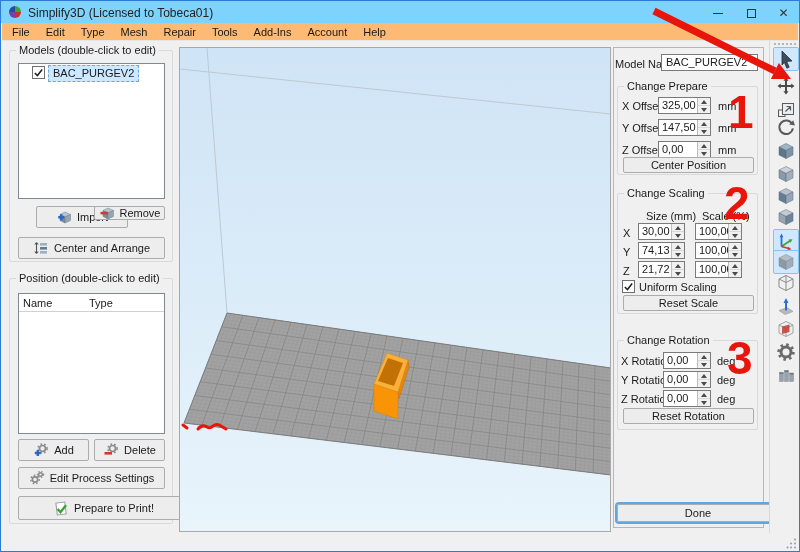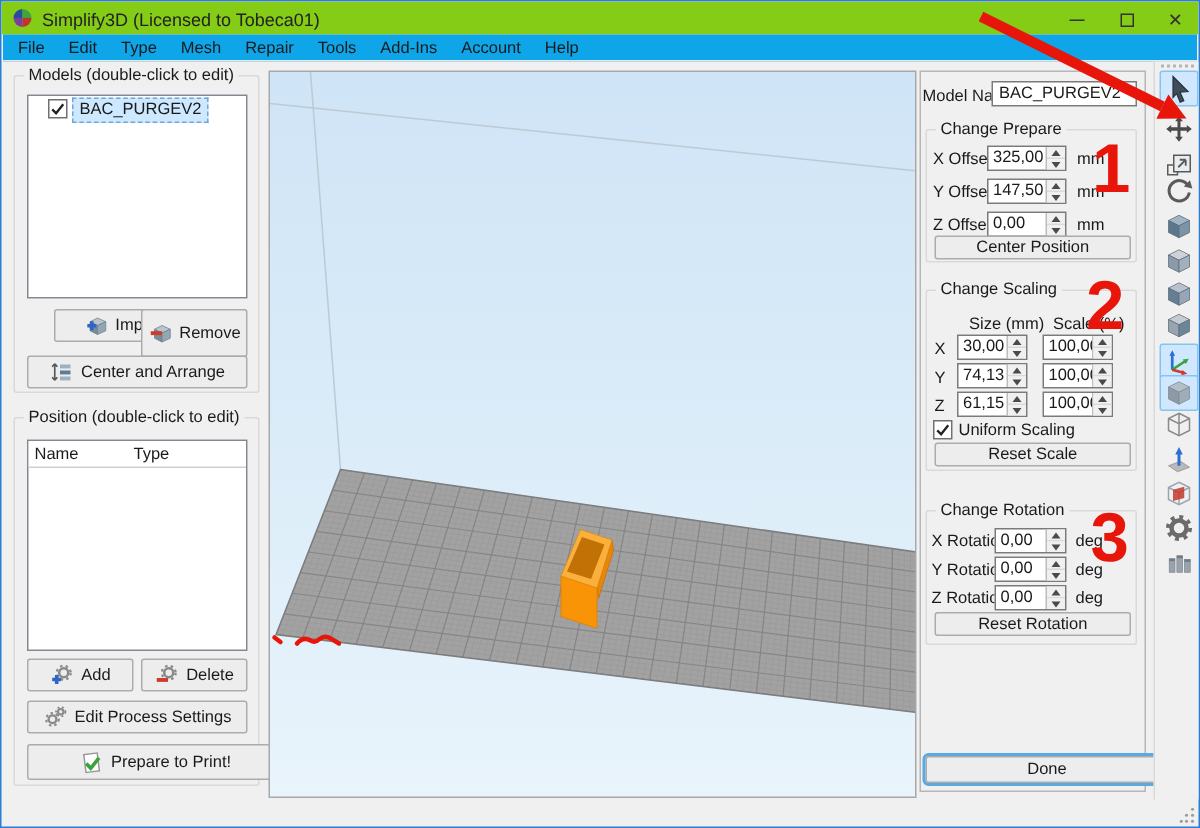--- a/index.html
+++ b/index.html
@@ -3,30 +3,30 @@
 <meta charset="utf-8">
 <style>
   *{box-sizing:border-box;margin:0;padding:0}
   html,body{width:800px;height:552px}
   body{
     position:relative;overflow:hidden;
     font-family:"Liberation Sans",sans-serif;font-size:11px;color:#1a1a1a;
     background:#f0f0f0;border:1px solid #2b7cd3;
   }
   
-  .titlebar{position:absolute;left:0;top:0;right:0;height:22px;background:#84cc16}
+  .titlebar{position:absolute;left:0;top:0;right:0;height:22px;background:#7dd3fc}
   .app-icon{position:absolute;left:7px;top:4px;width:14px;height:14px}
   .title-text{position:absolute;left:27px;top:5px;font-size:12px;color:#222;white-space:nowrap}
   .win-btn{position:absolute;top:0;width:35px;height:24px;display:flex;align-items:center;justify-content:center;color:#333}
   .btn-min{right:64px}.btn-max{right:30px}.btn-close{right:-2px}
   .glyph-min{width:10px;height:1px;background:#333}
   .glyph-max{width:9px;height:9px;border:1px solid #333}
   .glyph-close{font-size:12px;line-height:1}
   
-  .menubar{position:absolute;left:1px;top:22px;right:1px;height:18px;background:#0ea5e9;display:flex;align-items:center;padding-left:2px;border-bottom:1px solid #e6e6e6}
+  .menubar{position:absolute;left:1px;top:22px;right:1px;height:18px;background:#fdba74;display:flex;align-items:center;padding-left:2px;border-bottom:1px solid #e6e6e6}
   .menu-item{padding:0 8px;line-height:18px;white-space:nowrap}
   
   .groupbox{position:absolute;border:1px solid #d9d9d9;border-radius:2px}
   .gb-label{position:absolute;top:-7px;left:6px;background:#f0f0f0;padding:0 3px;line-height:13px;white-space:nowrap}
   .btn{position:absolute;display:flex;align-items:center;justify-content:center;gap:5px;background:#ededed;border:1px solid #acacac;border-radius:2px;white-space:nowrap}
   .listbox{position:absolute;background:#fff;border:1px solid #828790;overflow:hidden}
   .spin{position:absolute;background:#fff;border:1px solid #7a7a7a;display:flex;height:17px}
   .spin .val{flex:1;padding:1px 3px;line-height:13px;overflow:hidden;white-space:nowrap}
   .spin .arrows{width:13px;border-left:1px solid #bdbdbd;display:flex;flex-direction:column}
   .spin .arrows>div{flex:1;display:flex;align-items:center;justify-content:center;background:#f0f0f0}
@@ -107,21 +107,21 @@
 </div>
 <div class="btn" style="left:35px;top:205px;width:92px;height:22px">
   <svg width="16" height="16" viewBox="0 0 16 16">
     <polygon points="9,3 14.5,5.5 9,8 4,5.5" fill="#b9c4cd" stroke="#6e7f8d" stroke-width="0.5"></polygon>
     <polygon points="4,5.5 9,8 9,14 4,11.5" fill="#7b8c99" stroke="#6e7f8d" stroke-width="0.5"></polygon>
     <polygon points="9,8 14.5,5.5 14.5,11.5 9,14" fill="#95a6b3" stroke="#6e7f8d" stroke-width="0.5"></polygon>
     <path d="M5.2,5.2 V11.2 M2.2,8.2 H8.2" stroke="#2f66c4" stroke-width="2.4"></path>
   </svg>
   <span>Import</span>
 </div>
-<div class="btn" style="left:93px;top:205px;width:71px;height:32px">
+<div class="btn" style="left:93px;top:205px;width:71px;height:14px">
   <svg width="16" height="16" viewBox="0 0 16 16">
     <polygon points="9,3 14.5,5.5 9,8 4,5.5" fill="#b9c4cd" stroke="#6e7f8d" stroke-width="0.5"></polygon>
     <polygon points="4,5.5 9,8 9,14 4,11.5" fill="#7b8c99" stroke="#6e7f8d" stroke-width="0.5"></polygon>
     <polygon points="9,8 14.5,5.5 14.5,11.5 9,14" fill="#95a6b3" stroke="#6e7f8d" stroke-width="0.5"></polygon>
     <rect x="1.5" y="6.8" width="7.5" height="2.6" fill="#cf3a2e"></rect>
   </svg>
   <span>Remove</span>
 </div>
 <div class="btn" style="left:17px;top:236px;width:147px;height:22px">
   <svg width="16" height="16" viewBox="0 0 16 16">
@@ -421,21 +421,21 @@
       <div>
         <div class="tri-up"></div>
       </div>
       <div>
         <div class="tri-down"></div>
       </div>
     </div>
 </div>
 <div class="lbl" style="left:622px;top:264px">Z</div>
 <div class="spin" style="left:637px;top:260px;width:47px">
-  <div class="val">61,15</div>
+  <div class="val">21,72</div>
   <div class="arrows">
       <div>
         <div class="tri-up"></div>
       </div>
       <div>
         <div class="tri-down"></div>
       </div>
     </div>
 </div>
 <div class="spin" style="left:694px;top:260px;width:47px">

